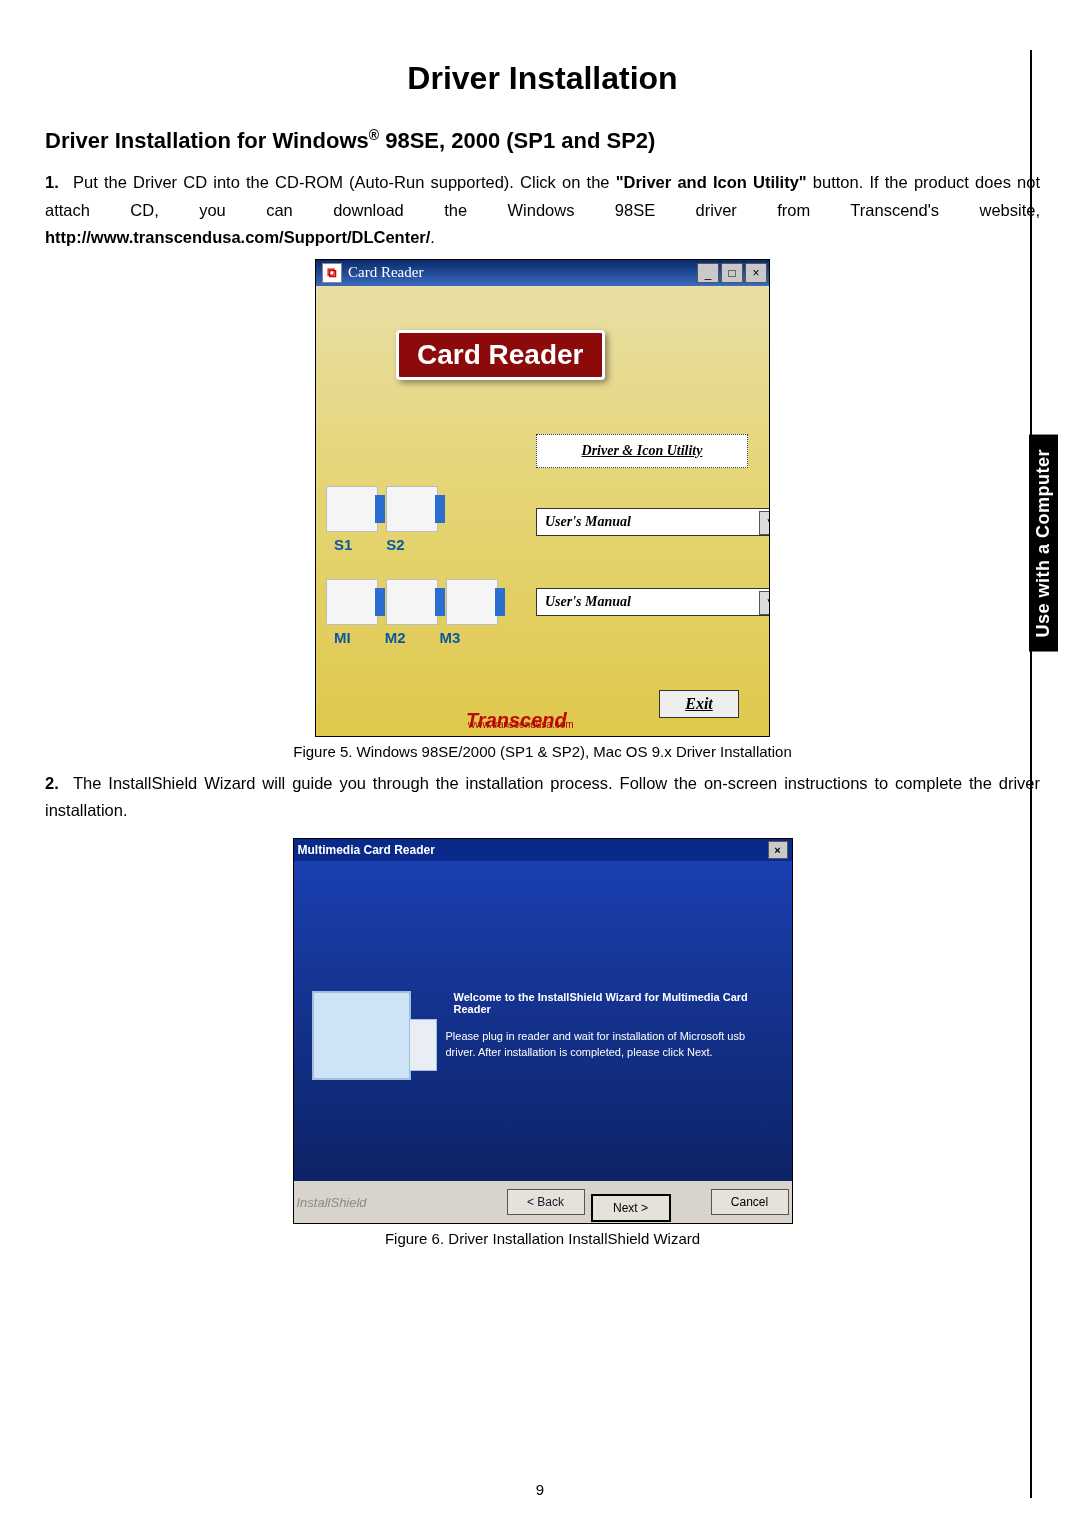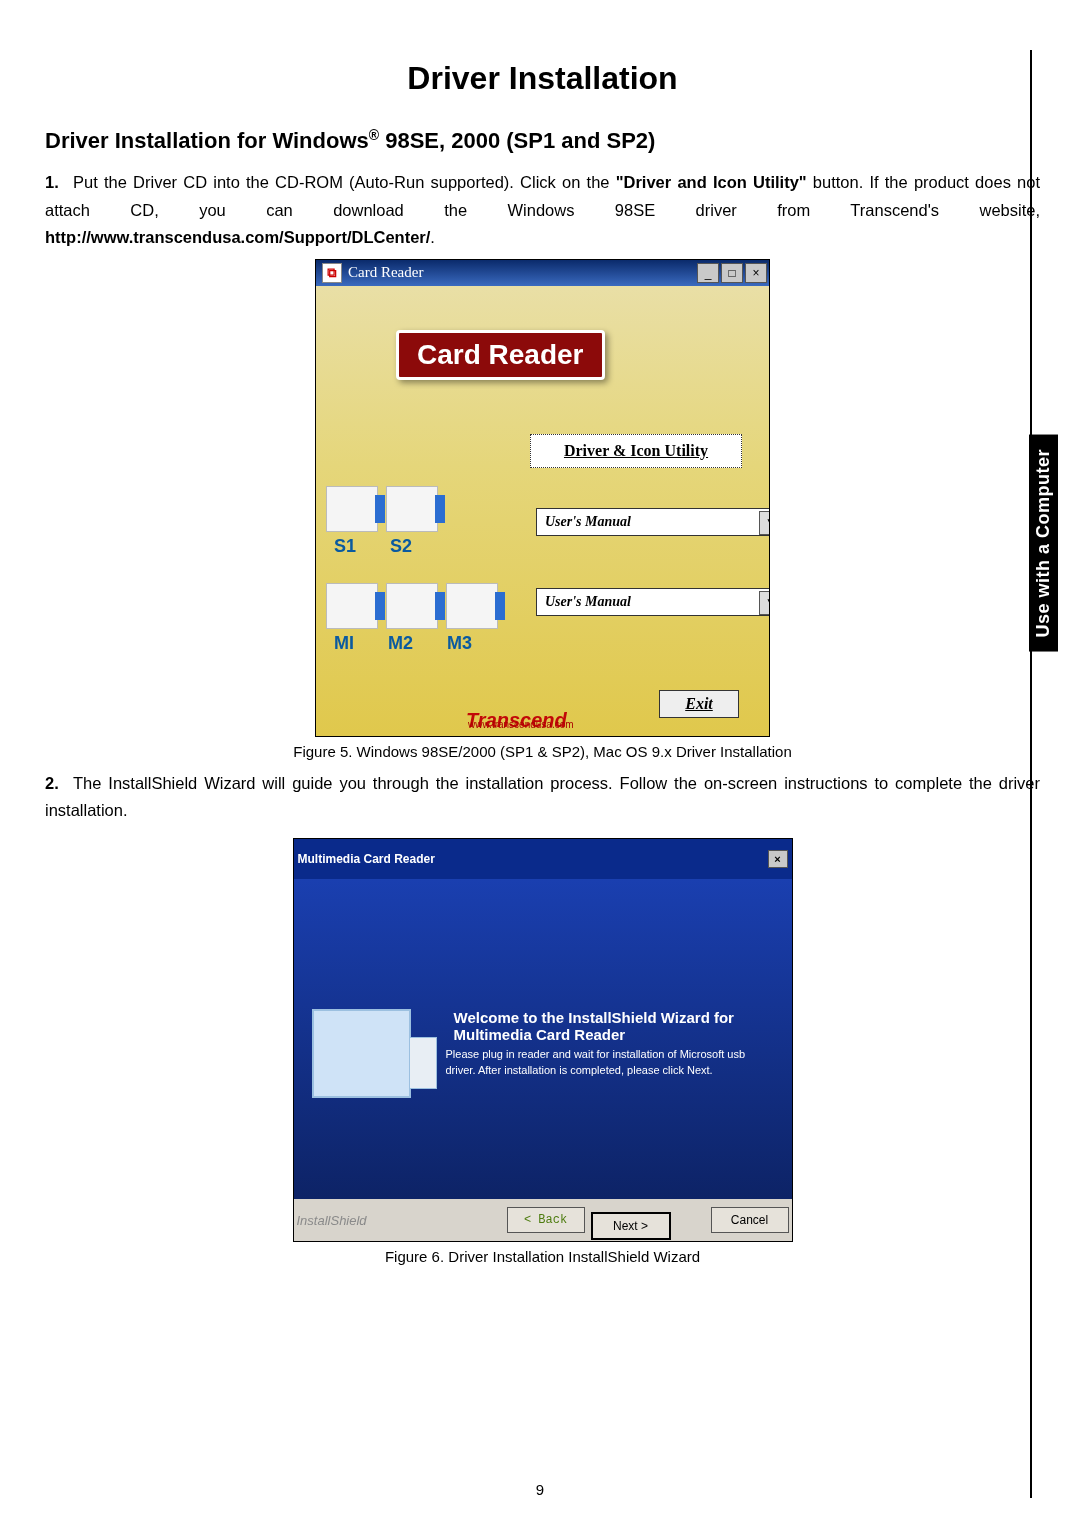--- a/index.html
+++ b/index.html
@@ -119,45 +119,45 @@
     overflow: hidden;
   }
   .fig5 .crbadge {
     position:absolute; top:44px; left:80px;
     background:#8c0a0a; color:#fff; font-weight:bold;
     font-size:28px; padding:6px 18px;
     border:3px solid #fff; border-radius:4px;
     box-shadow:3px 3px 6px rgba(0,0,0,.4);
   }
   .fig5 .btnpanel {
-    position:absolute; top:148px; left:214px;
+    position:absolute; top:148px; left:220px;
     width:210px; height:32px;
     background:#fff; border:1px dotted #333;
     display:flex; align-items:center; justify-content:center;
-    font-family:"Times New Roman",serif; font-weight:bold;
-    font-size:16px; text-decoration:underline;
+    font-family:"Times New Roman",serif; font-style:italic; font-weight:bold;
+    font-size:14px; text-decoration:underline;
   }
   .fig5 .select1, .fig5 .select2 {
     position:absolute; left:220px;
     width:250px; height:28px;
     background:#fff; border:1px solid #333;
     display:flex; align-items:center;
     font-family:"Times New Roman",serif; font-style:italic; font-weight:bold;
     font-size:14px; padding-left:8px; box-sizing:border-box;
   }
   .fig5 .select1 { top:222px; }
   .fig5 .select2 { top:302px; }
   .fig5 .select1 .dd, .fig5 .select2 .dd {
     position:absolute; right:2px; top:2px;
     width:22px; height:22px; background:#ddd; border:1px solid #555;
     display:flex; align-items:center; justify-content:center; font-style:normal; font-size:12px;
   }
   .fig5 .readers {
     position:absolute; left:10px; top:200px; width:200px;
-    font-size:18px; color:#0a5aa0; font-weight:bold;
+    font-size:15px; color:#0a5aa0; font-weight:bold;
   }
   .fig5 .readers .row { display:flex; margin-bottom:22px; }
   .fig5 .readers .dev {
     width:50px; height:44px; background:#f5f5f5; border:1px solid #bbb;
     margin-right:8px; position:relative;
   }
   .fig5 .readers .dev::after {
     content:""; position:absolute; right:-8px; top:8px; width:10px; height:28px; background:#2b6dd1;
   }
   .fig5 .readers .lbls { display:flex; gap:34px; margin-top:-18px; margin-left:8px; }
@@ -177,60 +177,60 @@
     font-size:16px; text-decoration:underline;
   }
 
   
   .fig6 {
     width:500px; margin:14px auto 0 auto; border:1px solid #000; box-sizing:border-box;
     background:#d8d4cc;
   }
   .fig6 .titlebar {
     height:22px; background:#0a2a8b; color:#fff; font-size:12px; font-weight:bold;
-    display:flex; align-items:center; padding:9px 4px;
+    display:flex; align-items:center; padding:0 4px;
   }
   .fig6 .titlebar .spacer { flex:1; }
   .fig6 .titlebar .closebtn {
     width:18px; height:16px; background:#c9c9c9; border:1px solid #555;
     display:flex; align-items:center; justify-content:center; color:#000; font-size:11px;
   }
   .fig6 .blue {
     height:320px; background:linear-gradient(#1a3fb0,#0d2366);
     position:relative; color:#fff;
   }
   .fig6 .blue .pc {
     position:absolute; left:18px; top:130px; width:95px; height:85px;
     background:#cfe3f7; border:2px solid #9cc0e0;
   }
   .fig6 .blue .pc::after {
     content:""; position:absolute; right:-28px; top:26px; width:26px; height:50px; background:#e8eef4; border:1px solid #9cc0e0;
   }
   .fig6 .blue .welcome {
     position:absolute; left:160px; top:130px; right:20px;
-    font-weight:bold; font-size:15px;
+    font-weight:bold; font-size:11px;
   }
   .fig6 .blue .desc {
     position:absolute; left:152px; top:168px; right:20px;
     font-size:11px; line-height:1.4;
   }
   .fig6 .footer {
     height:42px; background:#d8d4cc; display:flex; align-items:center;
     padding:0 3px;
   }
   .fig6 .footer .ishield {
     font-style:italic; color:#8a8a8a; font-size:13px;
   }
   .fig6 .footer .spacer { flex:1; }
   .fig6 .footer .fbtn {
     width:76px; height:24px; border:1px solid #555; background:#e6e2da;
     font-size:12px; display:flex; align-items:center; justify-content:center;
     margin-left:6px;
   }
-  .fig6 .footer .fbtn.disabled { color:#4d7c0f;font-family:Liberation Mono, monospace; }
+  .fig6 .footer .fbtn.disabled { color:#0f172a; }
   .fig6 .footer .fbtn.primary { border:2px solid #000;margin-top:12px; }
 </style>
 </head>
 <body>
 
 <div class="page">
   <div class="right-rule"></div>
 
   <div class="main-title">Driver Installation</div>
 

